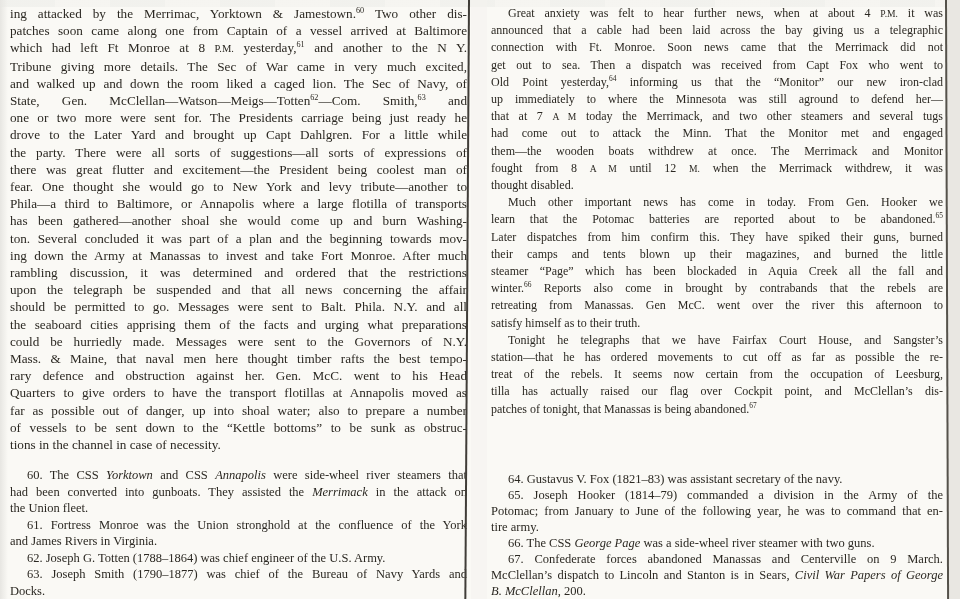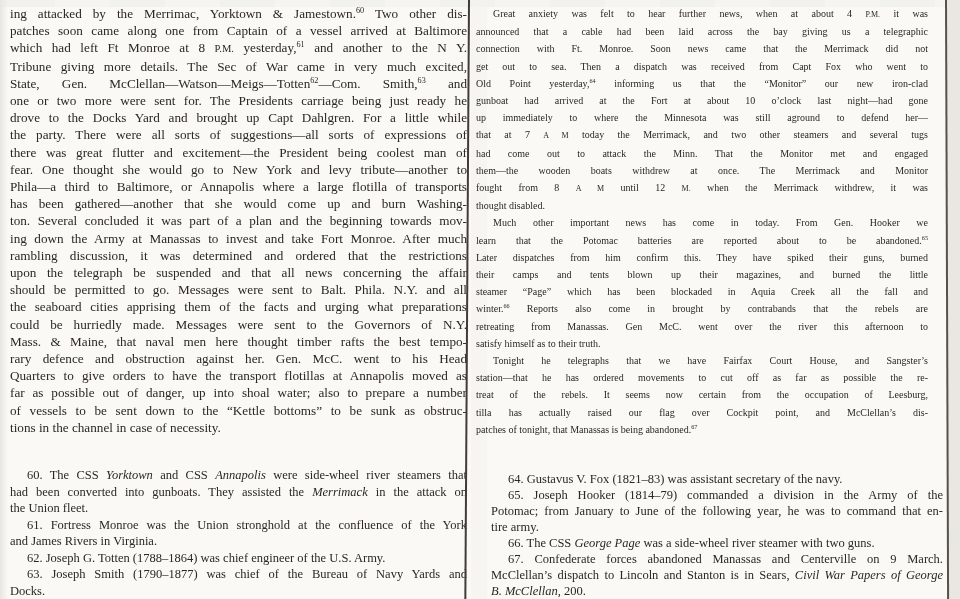--- a/index.html
+++ b/index.html
@@ -1,21 +1,21 @@
 <!DOCTYPE html>
 <html><head>
 <meta charset="utf-8">
 <style>
   html,body{margin:0;padding:0;background:#e9e8e4;}
   #scan{position:relative;width:960px;height:599px;background:#faf9f5;overflow:hidden;
         font-family:"Liberation Serif","DejaVu Serif",serif;color:#2b2822;}
   .col{position:absolute;}
   #left-main  {left:10px; top:5px;   width:457px; font-size:13.2px; line-height:17.2px;}
   #left-foot  {left:10px; top:467px; width:457px; font-size:12.5px; line-height:16.5px;}
-  #right-main {left:476px;top:5px;   width:452px; font-size:10px; line-height:17.2px;}
+  #right-main {left:491px;top:5px;   width:452px; font-size:12px; line-height:17.2px;}
   #right-foot {left:491px;top:471px; width:452px; font-size:12.5px; line-height:16px;font-family:Liberation Serif, serif;}
   .tl{white-space:normal;}
   .tl.just{text-align:justify;text-align-last:justify;}
   .tl.ind{text-indent:17px;}
   sup{font-size:0.62em;vertical-align:super;line-height:0;}
   .sc{font-size:0.8em;}
   i{font-style:italic;}
   
   .top-band{position:absolute;left:0;top:0;width:960px;height:7px;
             background:repeating-linear-gradient(90deg,#eeeeea 0 55px,#f4f3ef 55px 110px);opacity:.7;}
@@ -34,28 +34,29 @@
 <div id="scan">
   <div class="top-band"></div>
   <div class="left-edge-shade"></div>
   <div class="gutter-shade"></div>
 
   <div id="left-main" class="col">
       <div class="tl just">ing attacked by the Merrimac, Yorktown &amp; Jamestown.<sup>60</sup> Two other dis-</div>
       <div class="tl just">patches soon came along one from Captain of a vessel arrived at Baltimore</div>
       <div class="tl just">which had left Ft Monroe at 8 <span class="sc">P.M.</span> yesterday,<sup>61</sup> and another to the N Y.</div>
       <div class="tl just">Tribune giving more details. The Sec of War came in very much excited,</div>
+      <div class="tl just">and walked up and down the room liked a caged lion. The Sec of Navy, of</div>
       <div class="tl just">State, Gen. McClellan—Watson—Meigs—Totten<sup>62</sup>—Com. Smith,<sup>63</sup> and</div>
       <div class="tl just">one or two more were sent for. The Presidents carriage being just ready he</div>
-      <div class="tl just">drove to the Docks Yard and brought up Capt Dahlgren. For a little while</div>
+      <div class="tl just">drove to the Later Yard and brought up Capt Dahlgren. For a little while</div>
       <div class="tl just">the party. There were all sorts of suggestions—all sorts of expressions of</div>
       <div class="tl just">there was great flutter and excitement—the President being coolest man of</div>
       <div class="tl just">fear. One thought she would go to New York and levy tribute—another to</div>
       <div class="tl just">Phila—a third to Baltimore, or Annapolis where a large flotilla of transports</div>
-      <div class="tl just">has been gathered—another that she would come up and burn Washing-</div>
+      <div class="tl just">has been gathered—another shoal she would come up and burn Washing-</div>
       <div class="tl just">ton. Several concluded it was part of a plan and the beginning towards mov-</div>
       <div class="tl just">ing down the Army at Manassas to invest and take Fort Monroe. After much</div>
       <div class="tl just">rambling discussion, it was determined and ordered that the restrictions</div>
       <div class="tl just">upon the telegraph be suspended and that all news concerning the affair</div>
       <div class="tl just">should be permitted to go. Messages were sent to Balt. Phila. N.Y. and all</div>
       <div class="tl just">the seaboard cities apprising them of the facts and urging what preparations</div>
       <div class="tl just">could be hurriedly made. Messages were sent to the Governors of N.Y.</div>
       <div class="tl just">Mass. &amp; Maine, that naval men here thought timber rafts the best tempo-</div>
       <div class="tl just">rary defence and obstruction against her. Gen. McC. went to his Head</div>
       <div class="tl just">Quarters to give orders to have the transport flotillas at Annapolis moved as</div>
@@ -73,21 +74,20 @@
       <div class="tl just ind">63. Joseph Smith (1790–1877) was chief of the Bureau of Navy Yards and</div>
       <div class="tl">Docks.</div>
     </div>
 
   <div id="right-main" class="col">
       <div class="tl just ind">Great anxiety was felt to hear further news, when at about 4 <span class="sc">P.M.</span> it was</div>
       <div class="tl just">announced that a cable had been laid across the bay giving us a telegraphic</div>
       <div class="tl just">connection with Ft. Monroe. Soon news came that the Merrimack did not</div>
       <div class="tl just">get out to sea. Then a dispatch was received from Capt Fox who went to</div>
       <div class="tl just">Old Point yesterday,<sup>64</sup> informing us that the “Monitor” our new iron-clad</div>
-      <div class="tl just">gunboat had arrived at the Fort at about 10 o’clock last night—had gone</div>
       <div class="tl just">up immediately to where the Minnesota was still aground to defend her—</div>
       <div class="tl just">that at 7 <span class="sc">A M</span> today the Merrimack, and two other steamers and several tugs</div>
       <div class="tl just">had come out to attack the Minn. That the Monitor met and engaged</div>
       <div class="tl just">them—the wooden boats withdrew at once. The Merrimack and Monitor</div>
       <div class="tl just">fought from 8 <span class="sc">A M</span> until 12 <span class="sc">M.</span> when the Merrimack withdrew, it was</div>
       <div class="tl">thought disabled.</div>
       <div class="tl just ind">Much other important news has come in today. From Gen. Hooker we</div>
       <div class="tl just">learn that the Potomac batteries are reported about to be abandoned.<sup>65</sup></div>
       <div class="tl just">Later dispatches from him confirm this. They have spiked their guns, burned</div>
       <div class="tl just">their camps and tents blown up their magazines, and burned the little</div>

